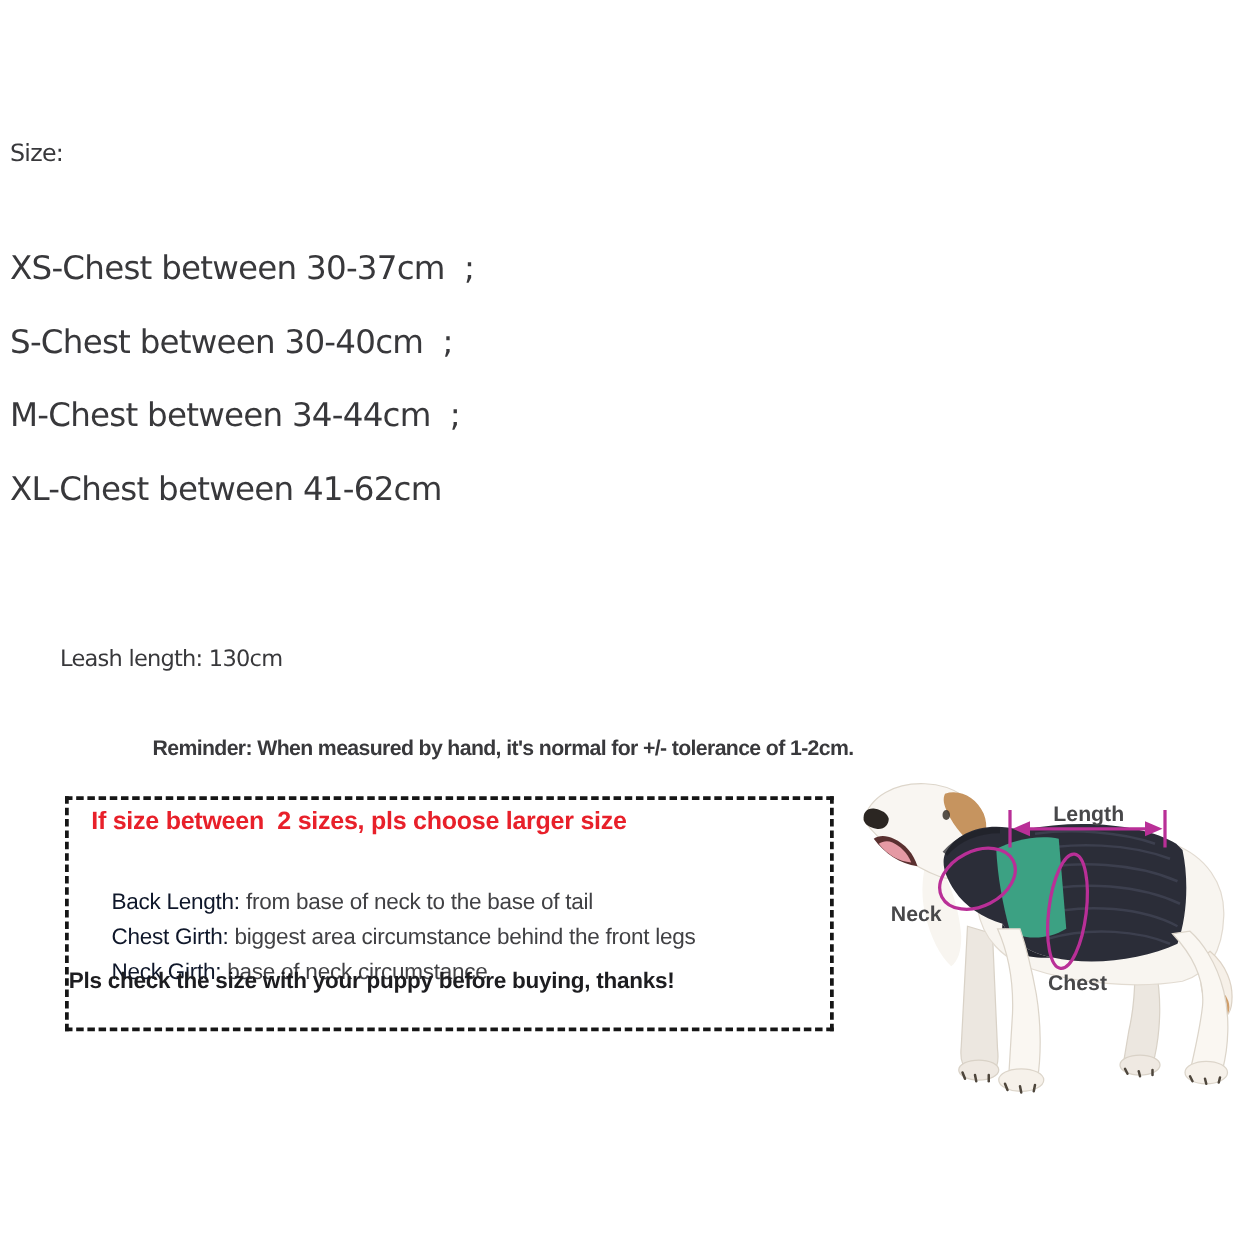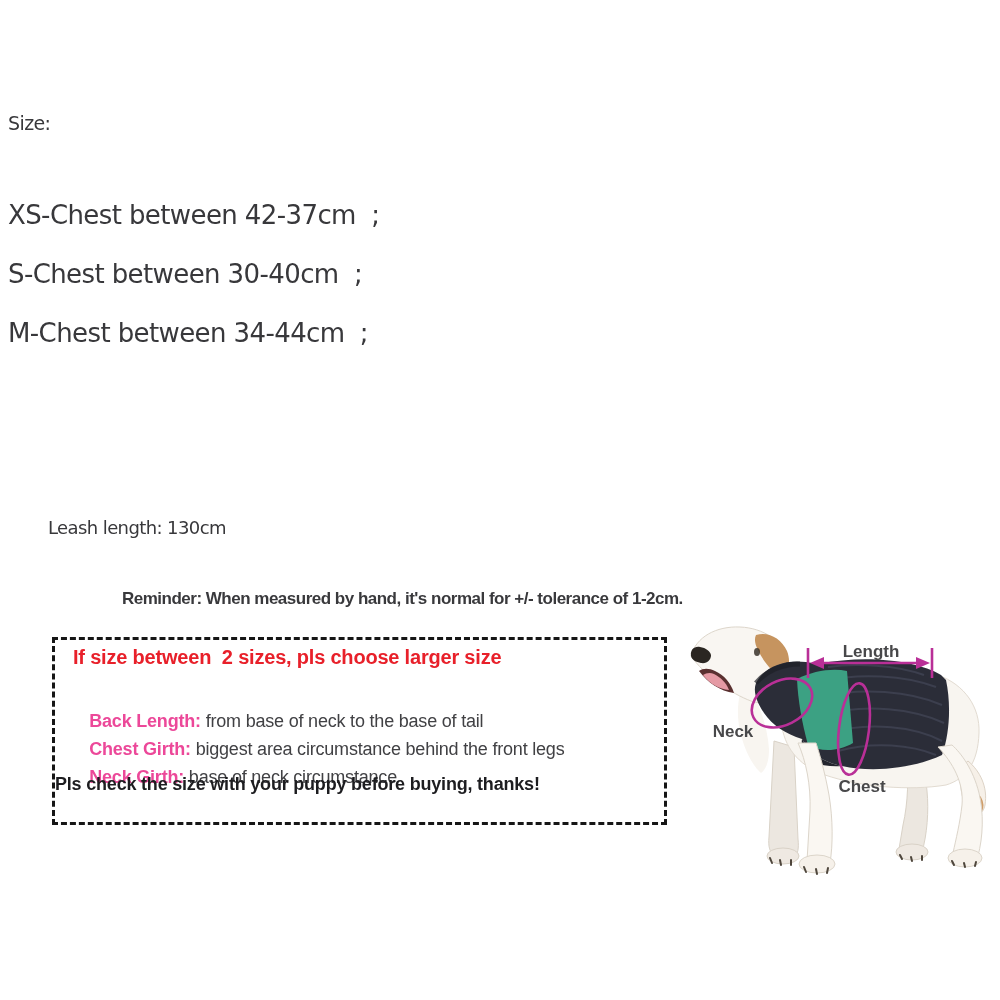--- a/index.html
+++ b/index.html
@@ -18,39 +18,40 @@
   }
   #measure-box{
     position:absolute;left:52px;top:637px;width:609px;height:182px;
     border:3px dashed #161616;
   }
   #box-warning{
     position:absolute;left:18px;top:6px;font-size:20px;font-weight:bold;
     color:#e8202a;letter-spacing:-0.2px;white-space:pre;
   }
   .box-line{position:absolute;left:15px;font-size:18px;letter-spacing:-0.2px;white-space:pre;}
-  .box-line .lbl{font-weight:bold;color:#ec4899;}
+  .box-line .lbl{font-weight:normal;color:#0f172a;}
   .box-line .txt{color:#414144;}
   #box-line-0{top:50px;}
   #box-line-1{top:78px;}
   #box-line-2{top:106px;}
   #box-note{position:absolute;left:0;top:134px;font-size:18px;font-weight:bold;
     color:#1d1d20;letter-spacing:-0.2px;white-space:pre;}
   #dog-diagram{position:absolute;left:670px;top:615px;width:330px;height:275px;}
   svg text{font-family:"Liberation Sans",sans-serif;font-weight:bold;fill:#48484a;}
 </style>
 </head>
 <body>
 
 <div id="size-heading" class="comic">Size:</div>
 
 <div id="size-list">
-  <div class="size-item comic">XS-Chest between 42-37cm  ;</div>
+  <div class="size-item comic">XS-Chest between 30-37cm  ;</div>
   <div class="size-item comic">S-Chest between 30-40cm  ;</div>
   <div class="size-item comic">M-Chest between 34-44cm  ;</div>
+  <div class="size-item comic">XL-Chest between 41-62cm</div>
 </div>
 
 <div id="leash-line" class="comic">Leash length: 130cm</div>
 
 <div id="reminder">Reminder: When measured by hand, it's normal for +/- tolerance of 1-2cm.</div>
 
 <div id="measure-box">
   <div id="box-warning">If size between  2 sizes, pls choose larger size</div>
   <div id="box-line-0" class="box-line">
     <span class="lbl">Back Length:</span><span class="txt"> from base of neck to the base of tail</span>

